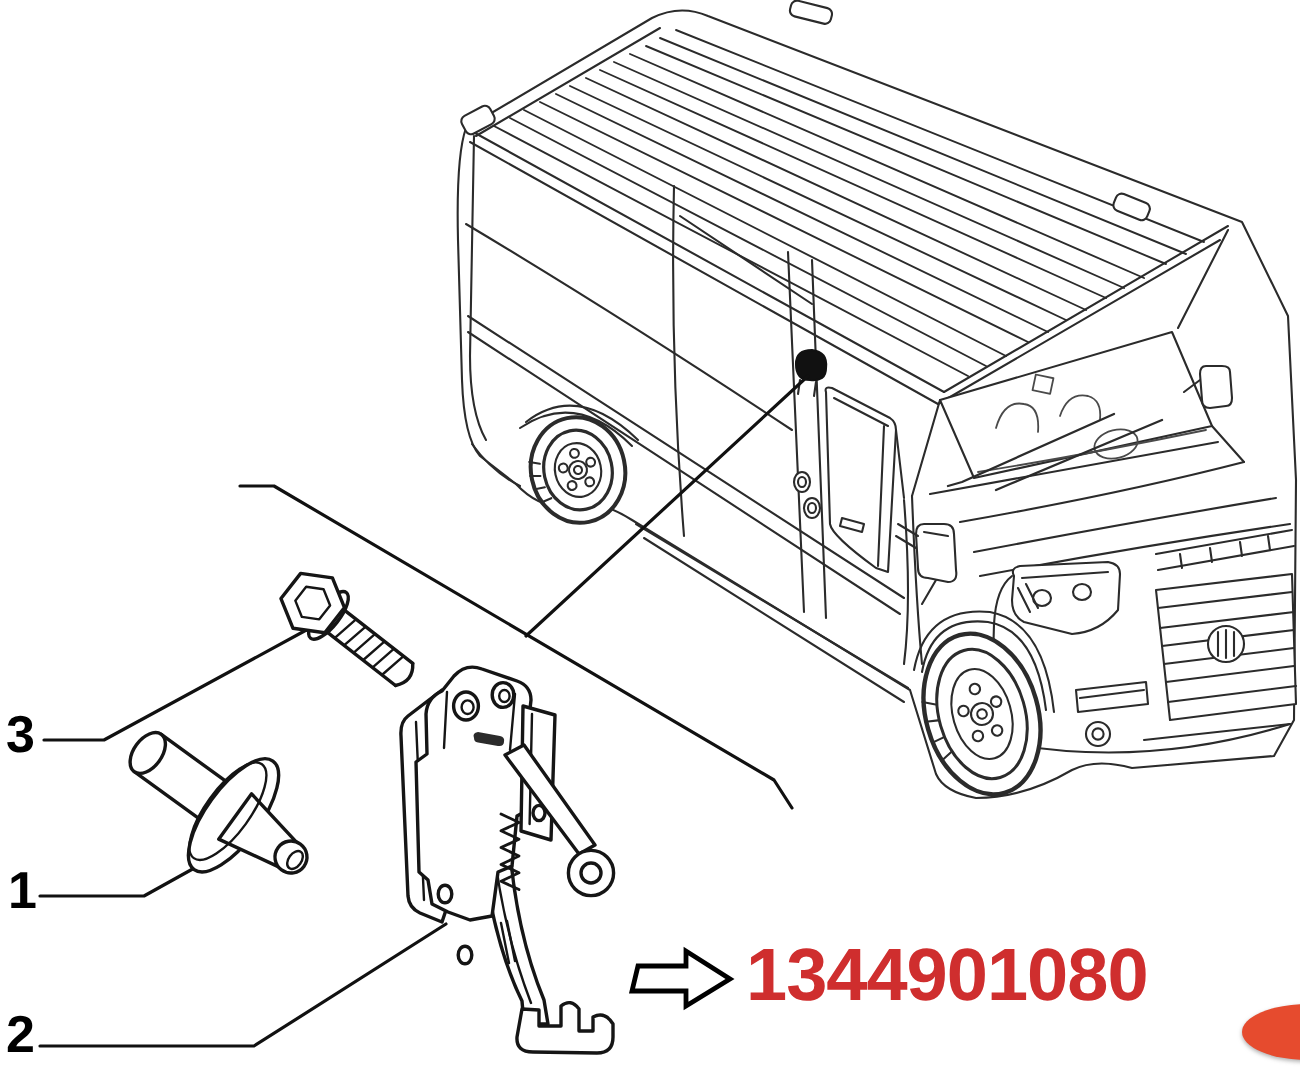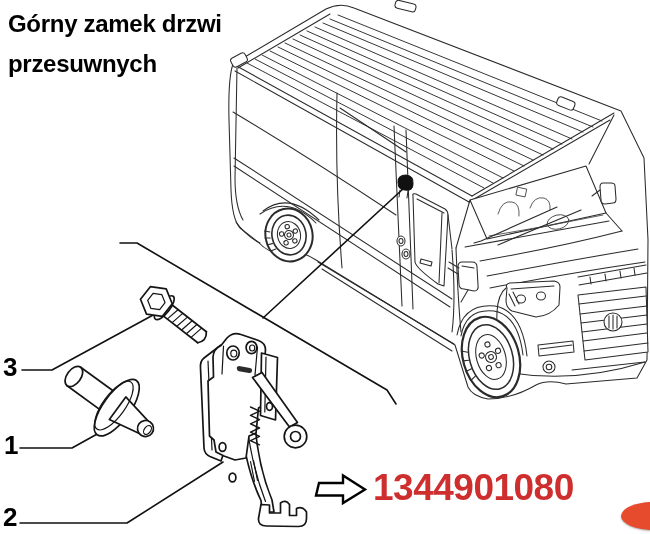--- a/index.html
+++ b/index.html
@@ -264,24 +264,20 @@
       <path d="M252.5,377.5 L289.5,427 L297.5,422.5 L262,372.5 Z"></path>
       <circle cx="295.5" cy="436.5" r="11.3"></circle>
       <circle cx="295.5" cy="436.5" r="5"></circle>
     </g>
 
     <g>
       <polygon points="319,483 343,483 343,475.5 365,489.5 343,503 343,495.5 316,495.5" fill="#ffffff" stroke="#000000" stroke-width="2.4" stroke-linejoin="miter"></polygon>
     </g>
   </svg>
 
-  <div class="title">
-    <div>Górny zamek drzwi</div>
-    <div>przesuwnych</div>
-  </div>
 
 
   <div class="callout callout-3">3</div>
   <div class="callout callout-1">1</div>
   <div class="callout callout-2">2</div>
 
   <div class="part-number">1344901080</div>
 
   <div class="lento">
     <span class="pl-badge">pl</span>

